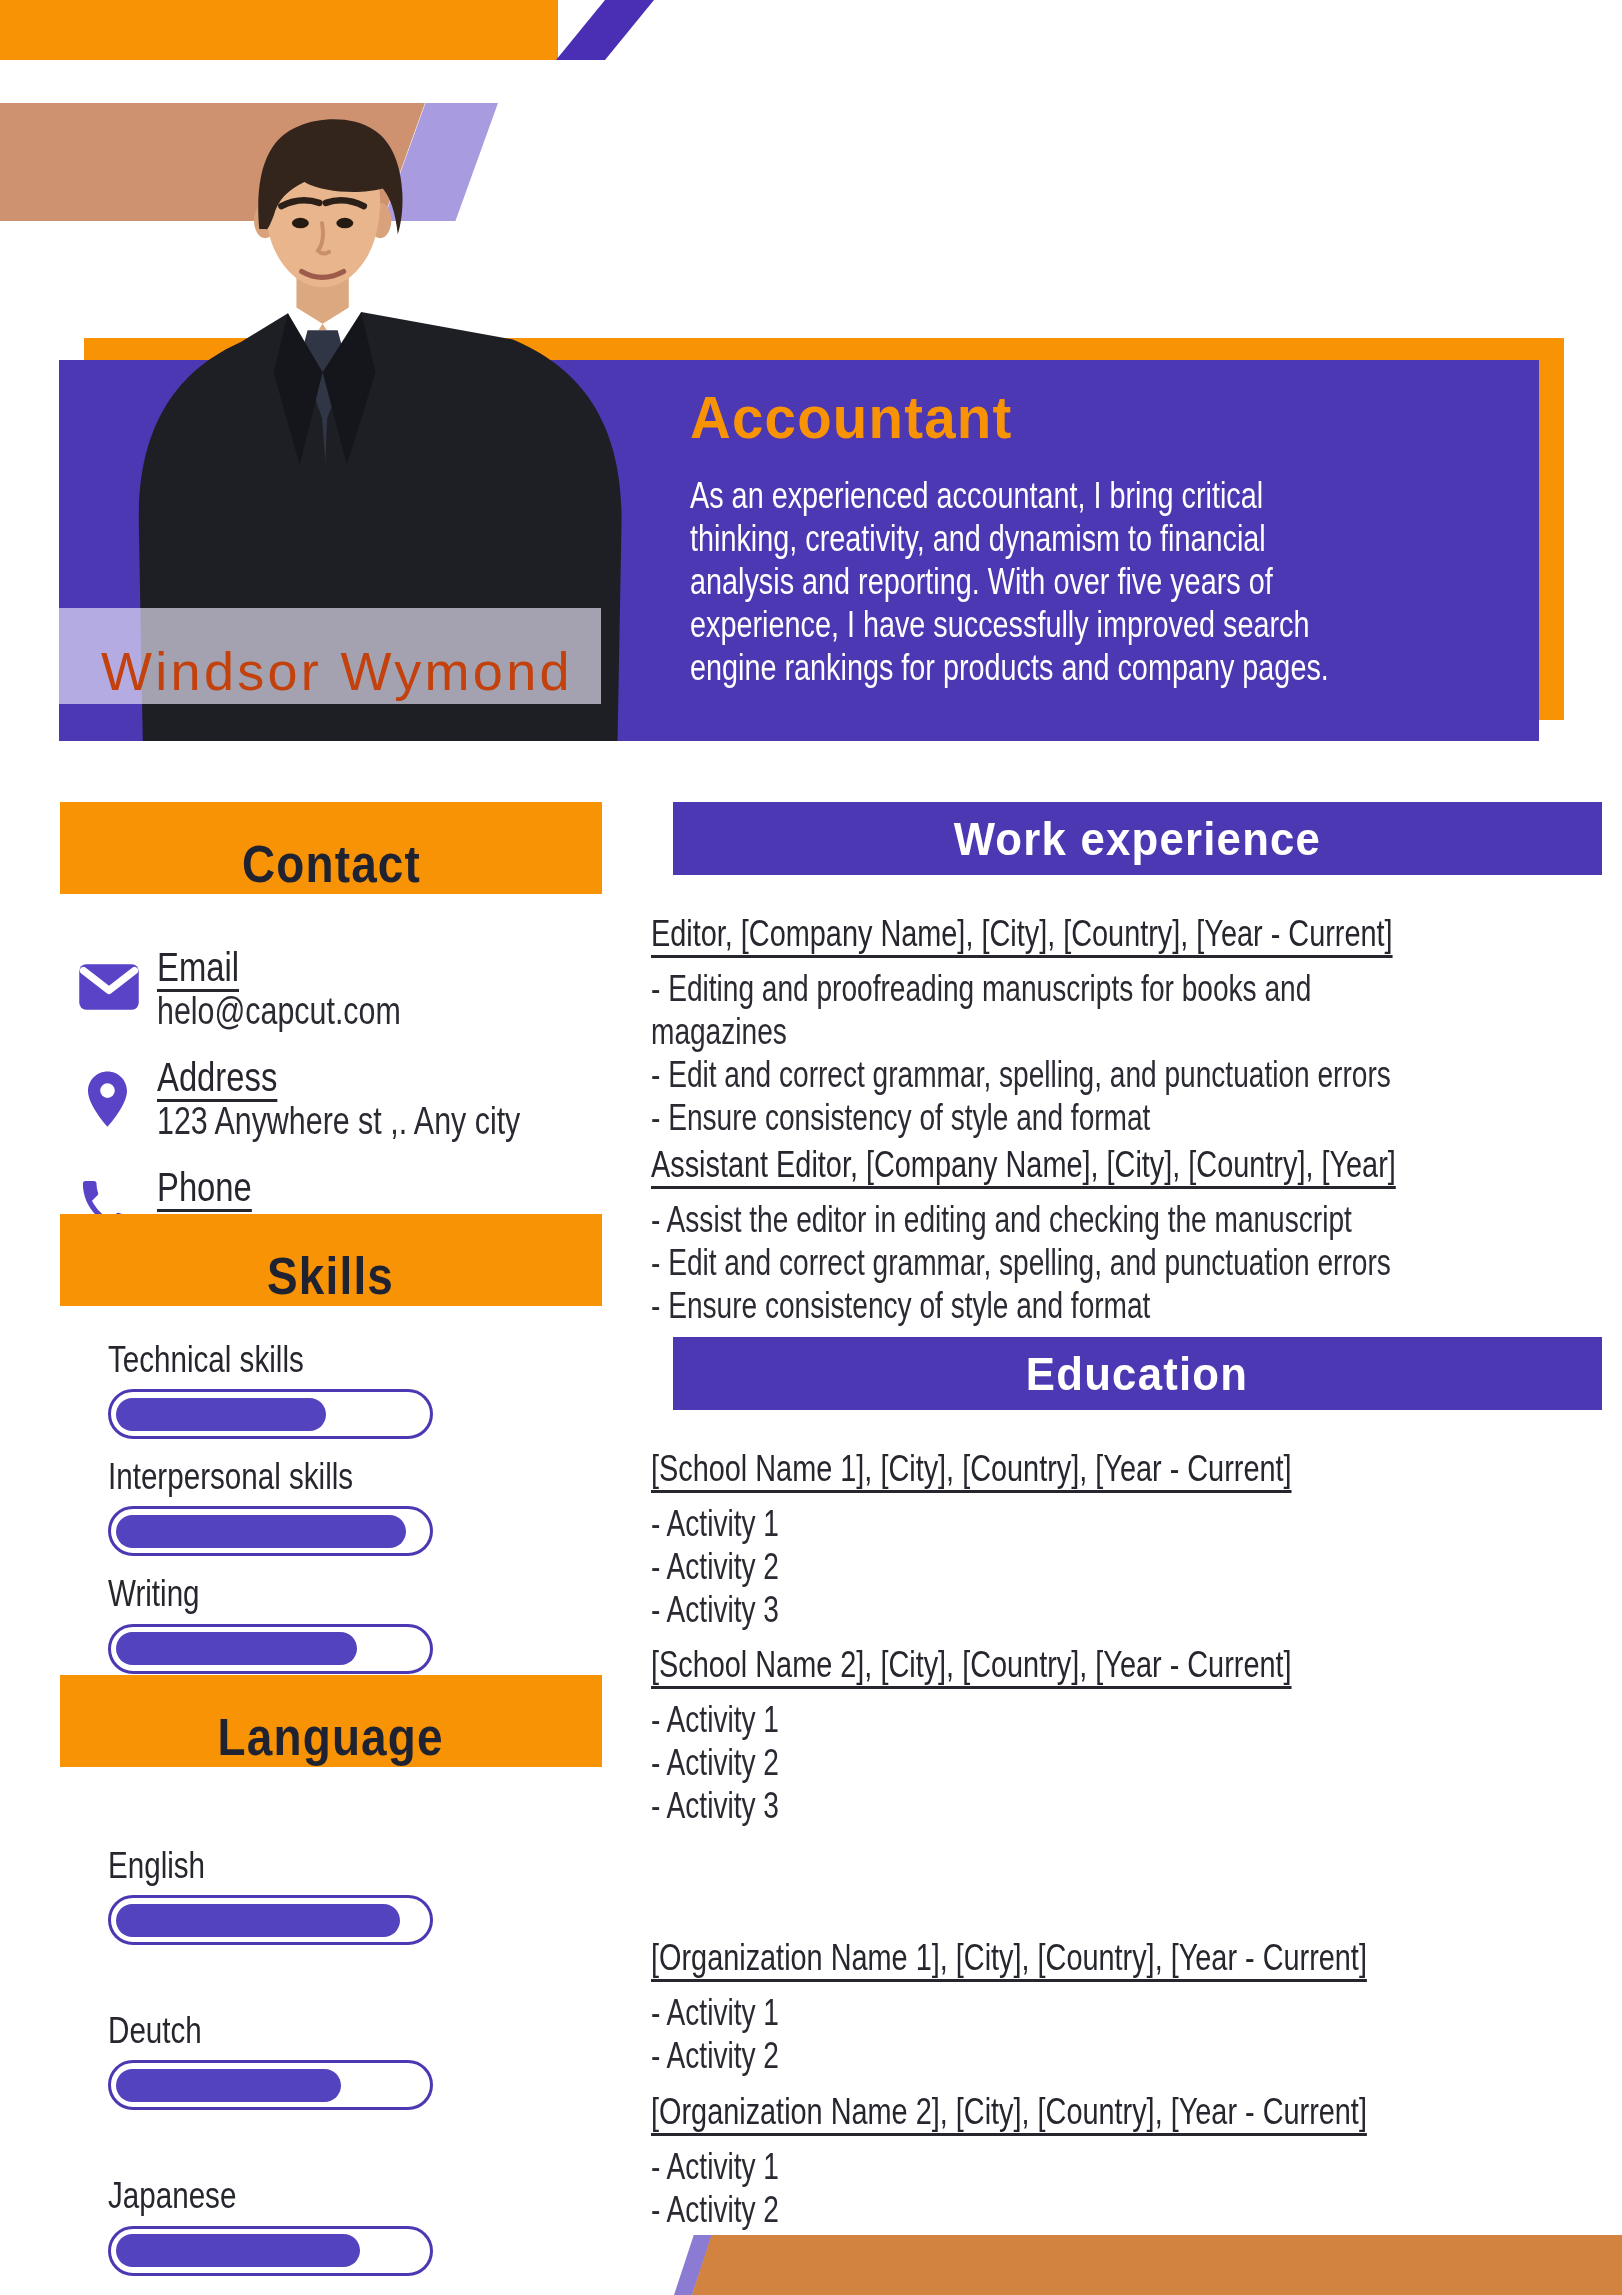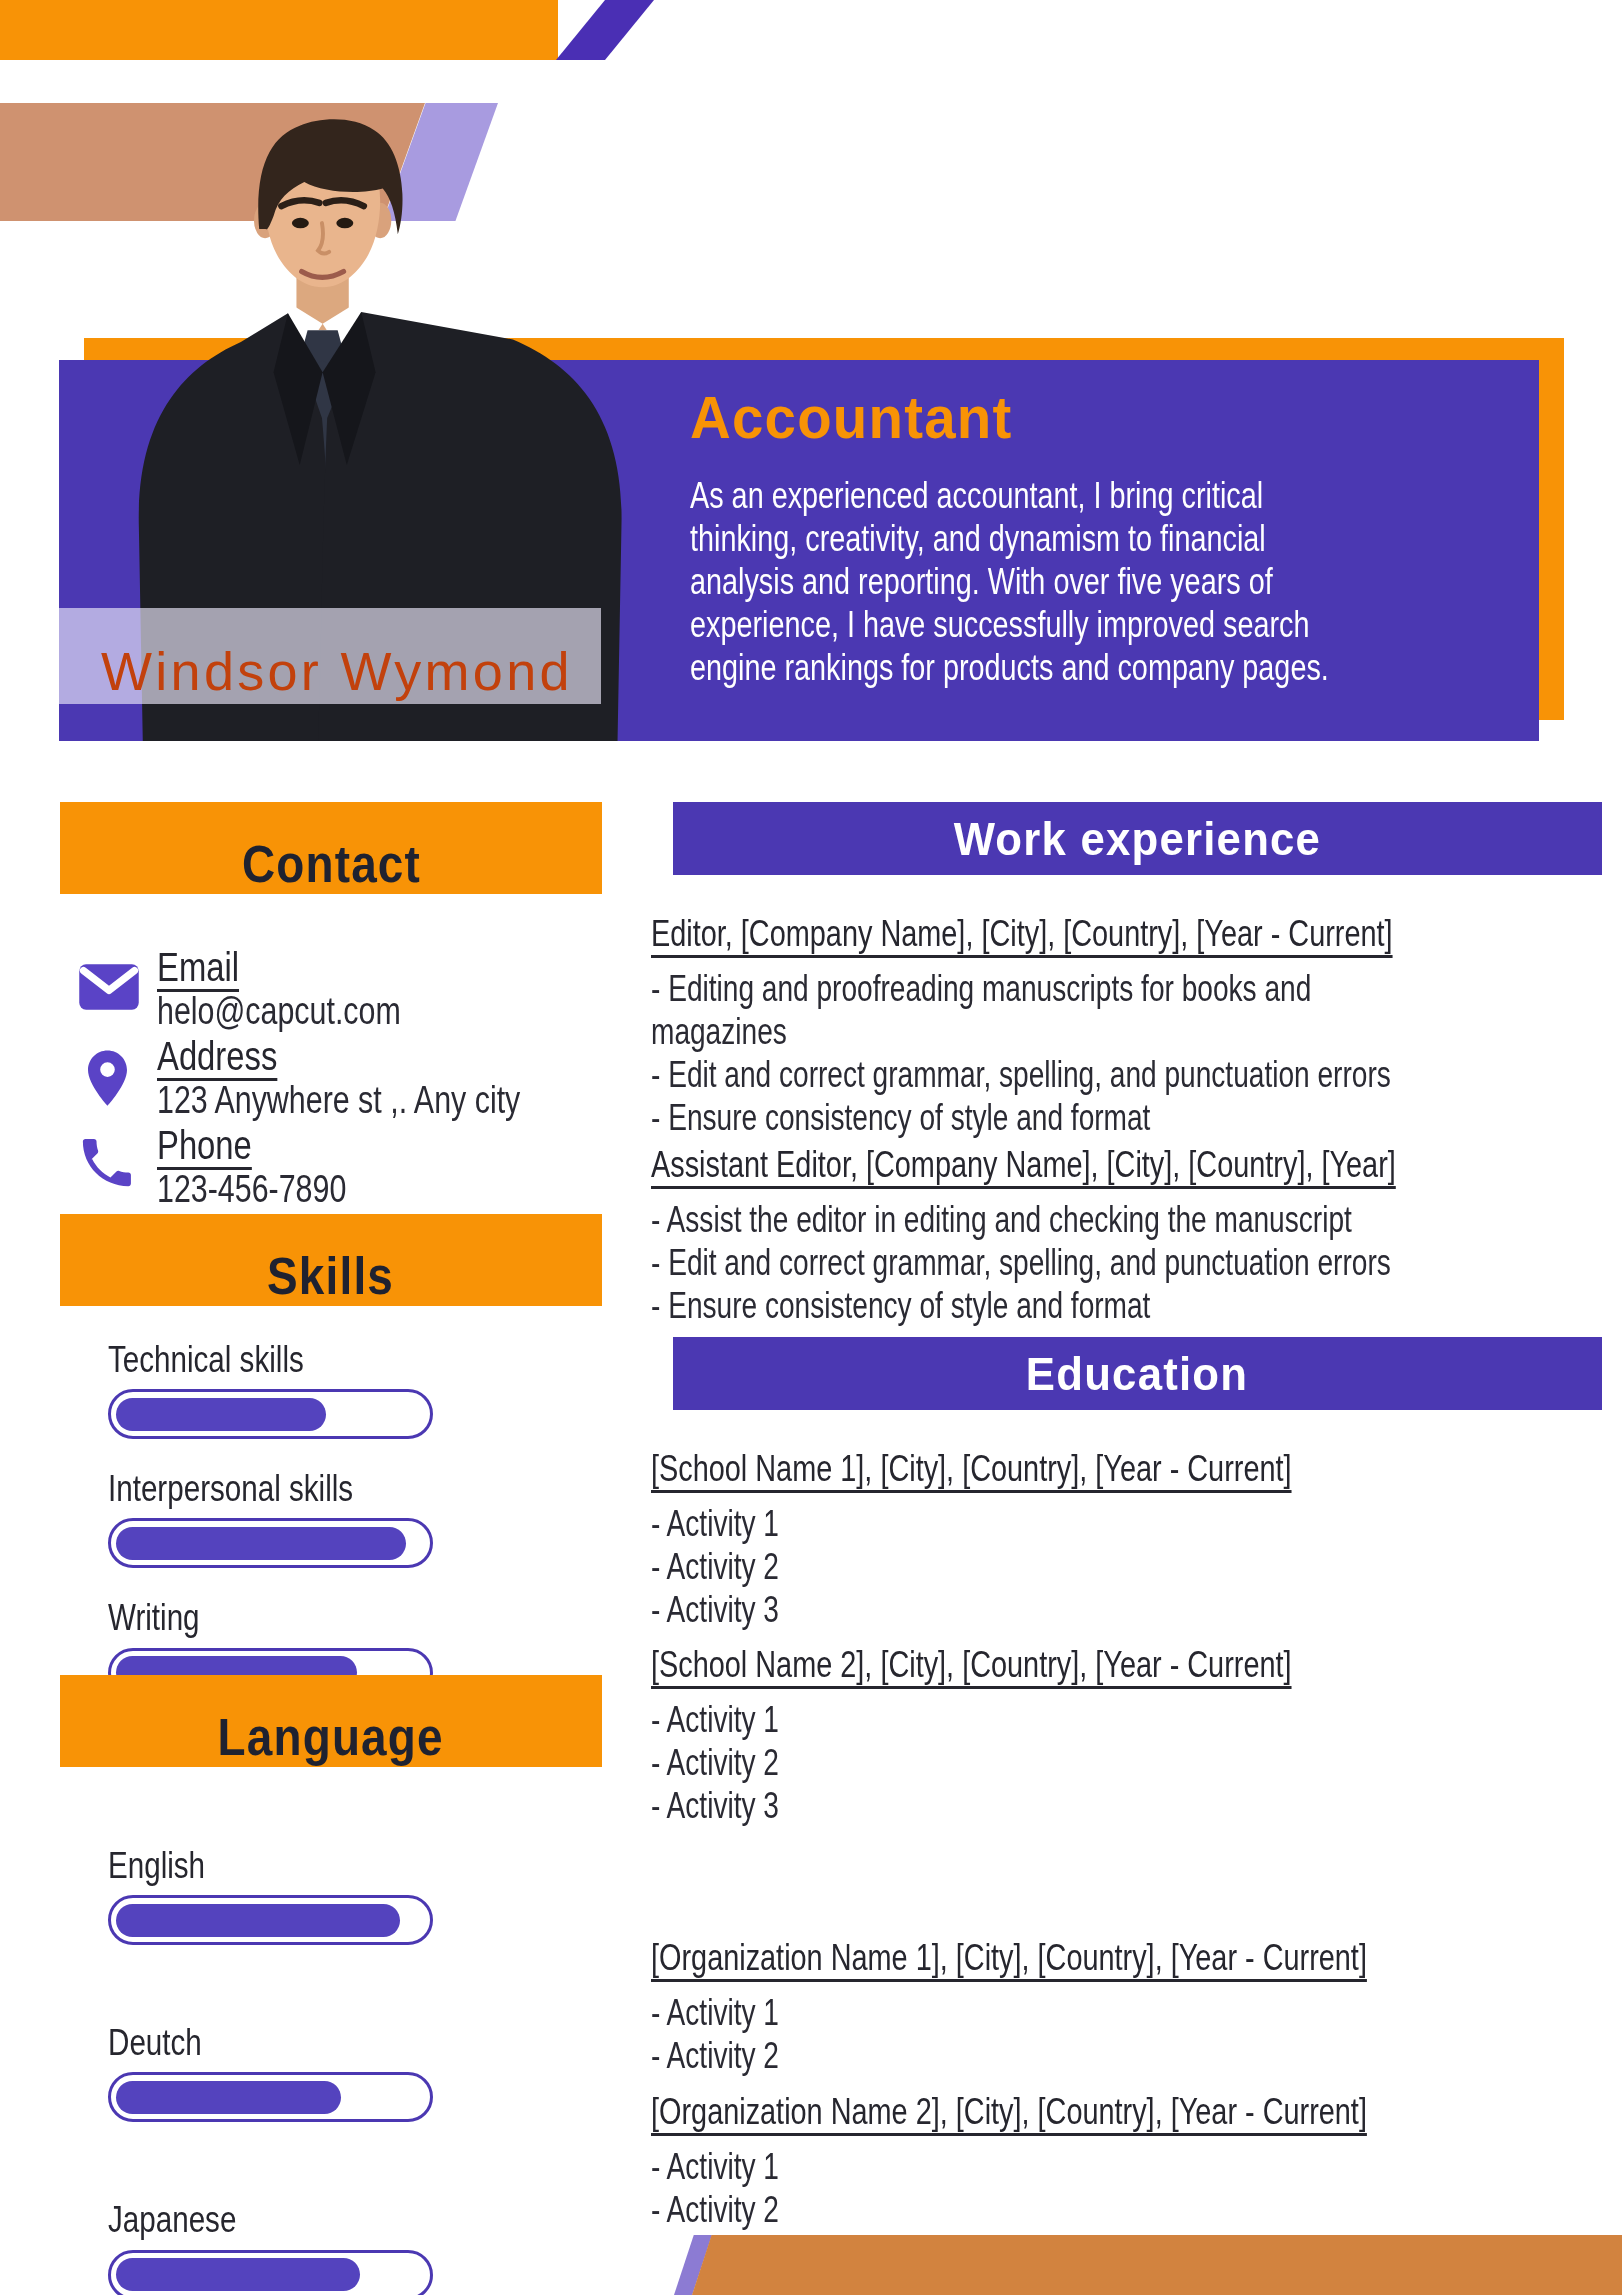--- a/index.html
+++ b/index.html
@@ -37,29 +37,29 @@
   
   .lbar{position:absolute;left:60px;width:542px;height:92px;background:#F89306;
     display:flex;align-items:flex-end;justify-content:center;}
   .lbar .t{font-size:51px;font-weight:800;color:#1F2230;letter-spacing:1.3px;
     display:inline-block;transform:scaleX(0.90);white-space:nowrap;}
   .rbar{position:absolute;left:645px;width:929px;height:73px;background:#4B38B2;
     display:flex;align-items:center;justify-content:center;margin-left:28px;}
   .rbar .t{font-size:46px;font-weight:800;color:#ffffff;letter-spacing:1.3px;
     display:inline-block;transform:scaleX(0.95);white-space:nowrap;}
   
-  .contact-list{position:absolute;left:75px;top:946px;width:523px;display:flex;flex-direction:column;gap:1px;}
+  .contact-list{position:absolute;left:75px;top:946px;width:523px;display:flex;flex-direction:column;gap:22px;}
   .crow{display:flex;}
   .cicon{width:82px;flex:none;display:flex;justify-content:flex-start;padding-top:6.5px;}
   .clabel{font-size:41px;line-height:42px;color:#26262e;text-decoration:underline;
     text-decoration-thickness:2.6px;text-underline-offset:7.9px;
     display:inline-block;transform:scaleX(0.80);transform-origin:0 0;white-space:nowrap;}
   .cvalue{font-size:38px;line-height:46px;color:#2a2a33;
     display:inline-block;transform:scaleX(0.80);transform-origin:0 0;white-space:nowrap;}
-  .meter-list{position:absolute;left:108px;width:458px;display:flex;flex-direction:column;gap:12px;}
+  .meter-list{position:absolute;left:108px;width:458px;display:flex;flex-direction:column;}
   .meter-item .mlabel{font-size:37px;line-height:41px;color:#26262e;margin-bottom:9.2px;
     display:inline-block;transform:scaleX(0.80);transform-origin:0 0;white-space:nowrap;}
   .track{width:325px;height:50px;border:3.3px solid #4B38B2;border-radius:29px;background:#ffffff;
     box-sizing:border-box;display:flex;align-items:center;padding:0 5.2px;}
   .fill{height:33px;background:#5443BE;border-radius:18.3px;}
   #skills-list .meter-item{margin-bottom:17px;}
   #language-list .meter-item{margin-bottom:65px;}
   
   .entry{position:absolute;left:651px;width:955px;}
   .etitle{font-size:37px;line-height:42px;color:#26262e;text-decoration:underline;

